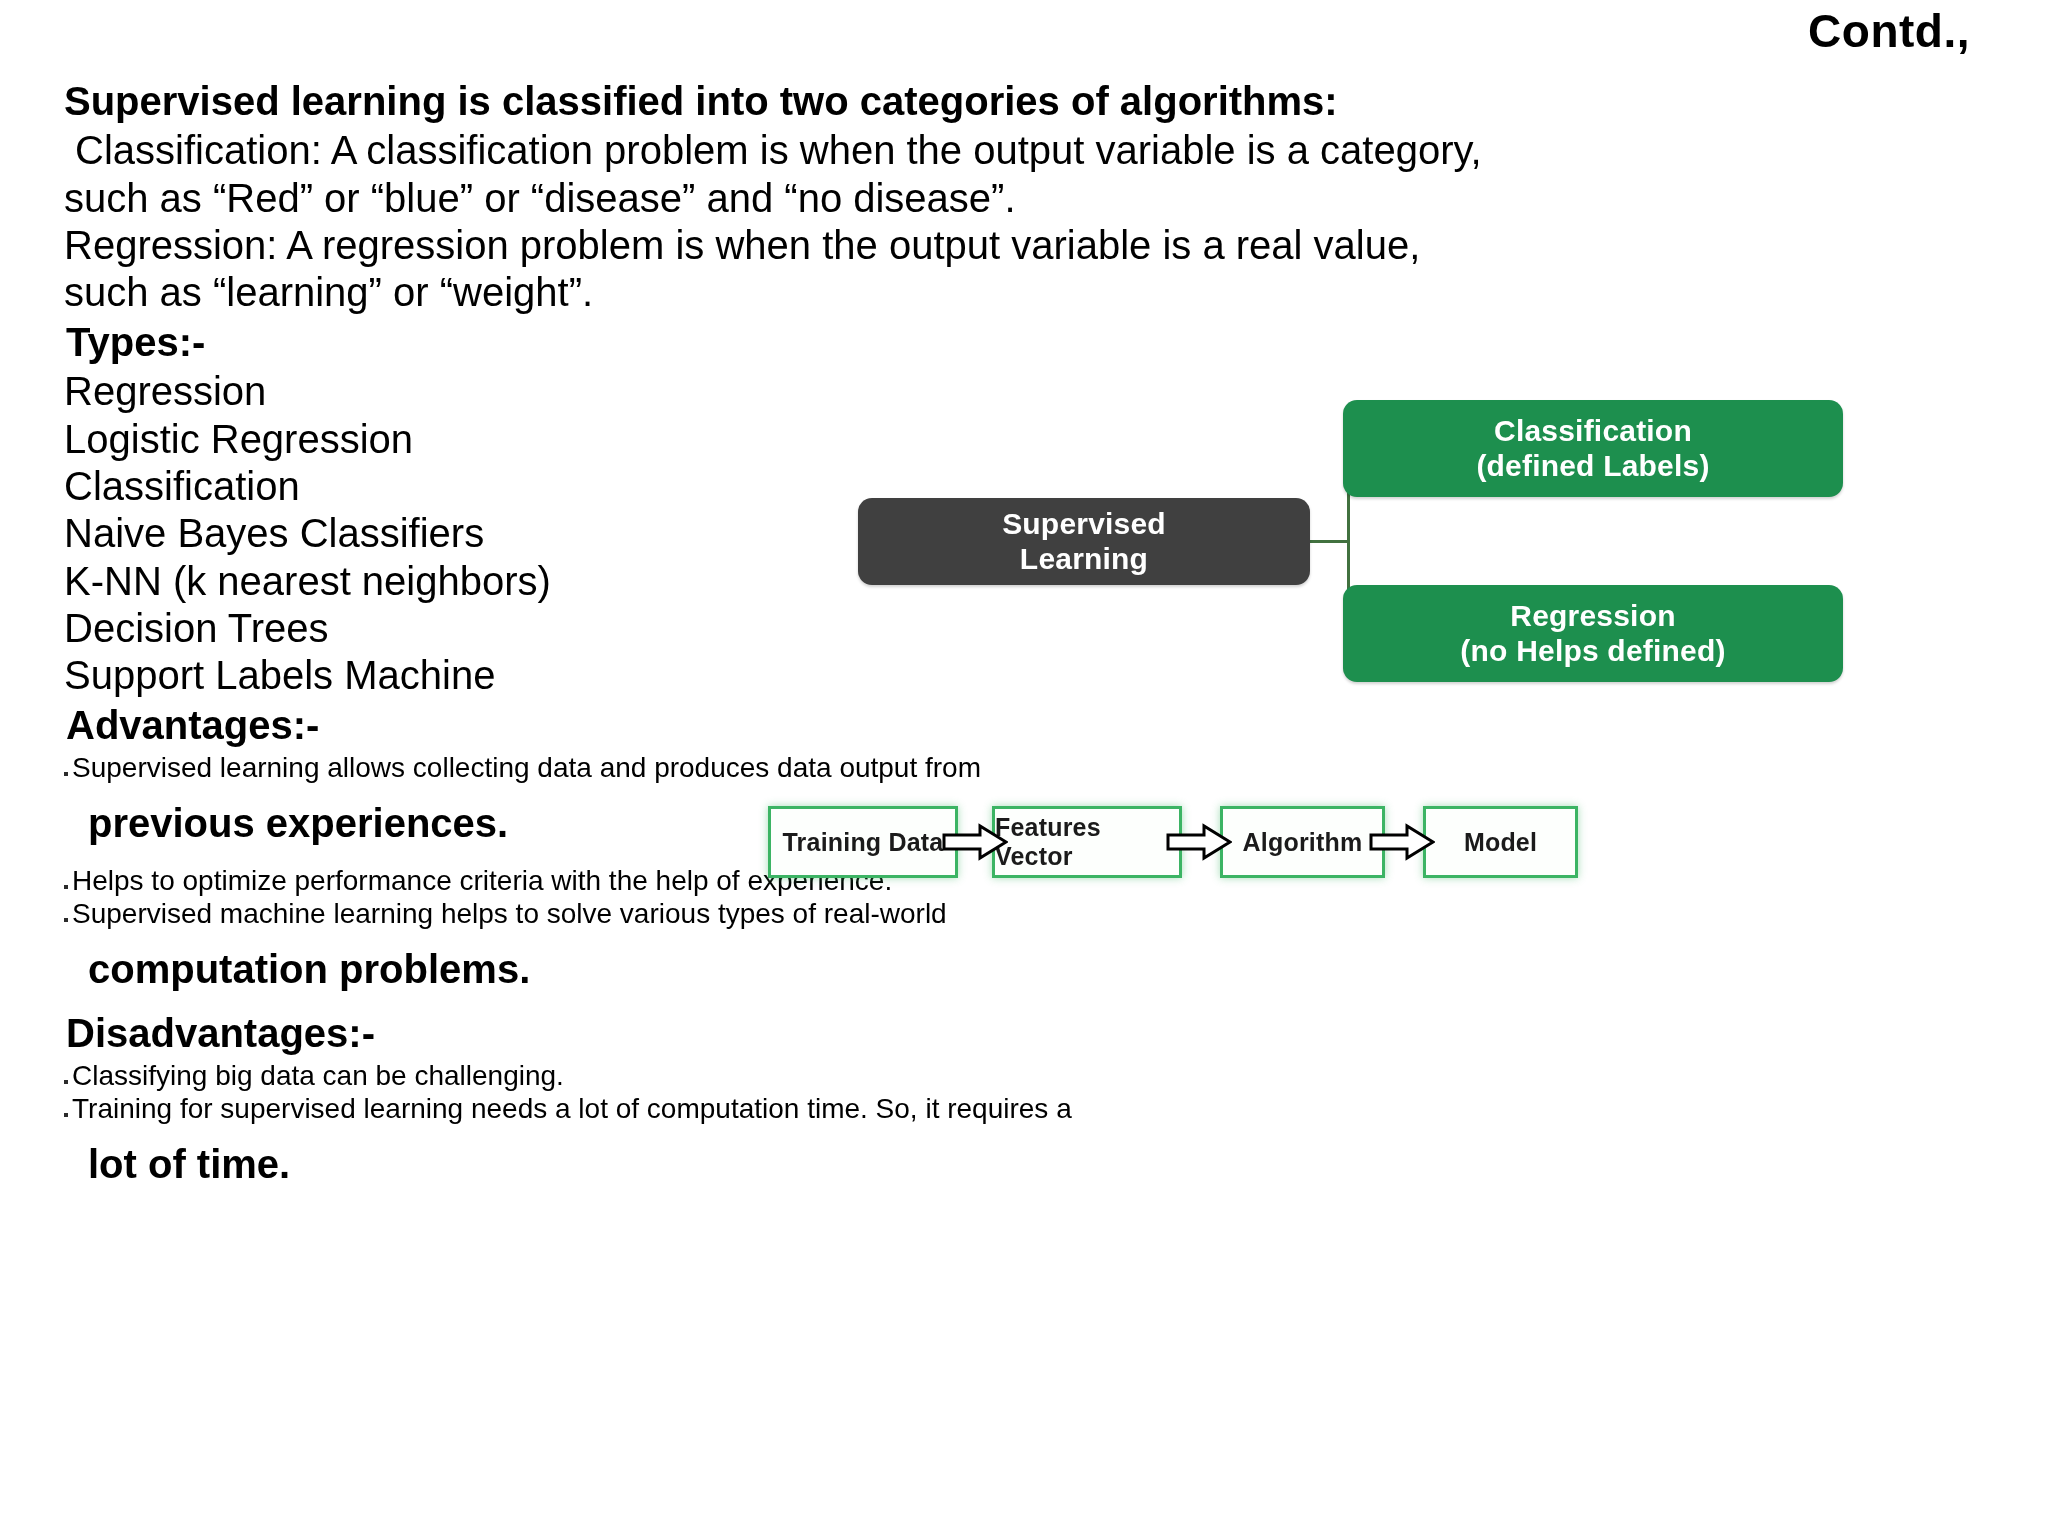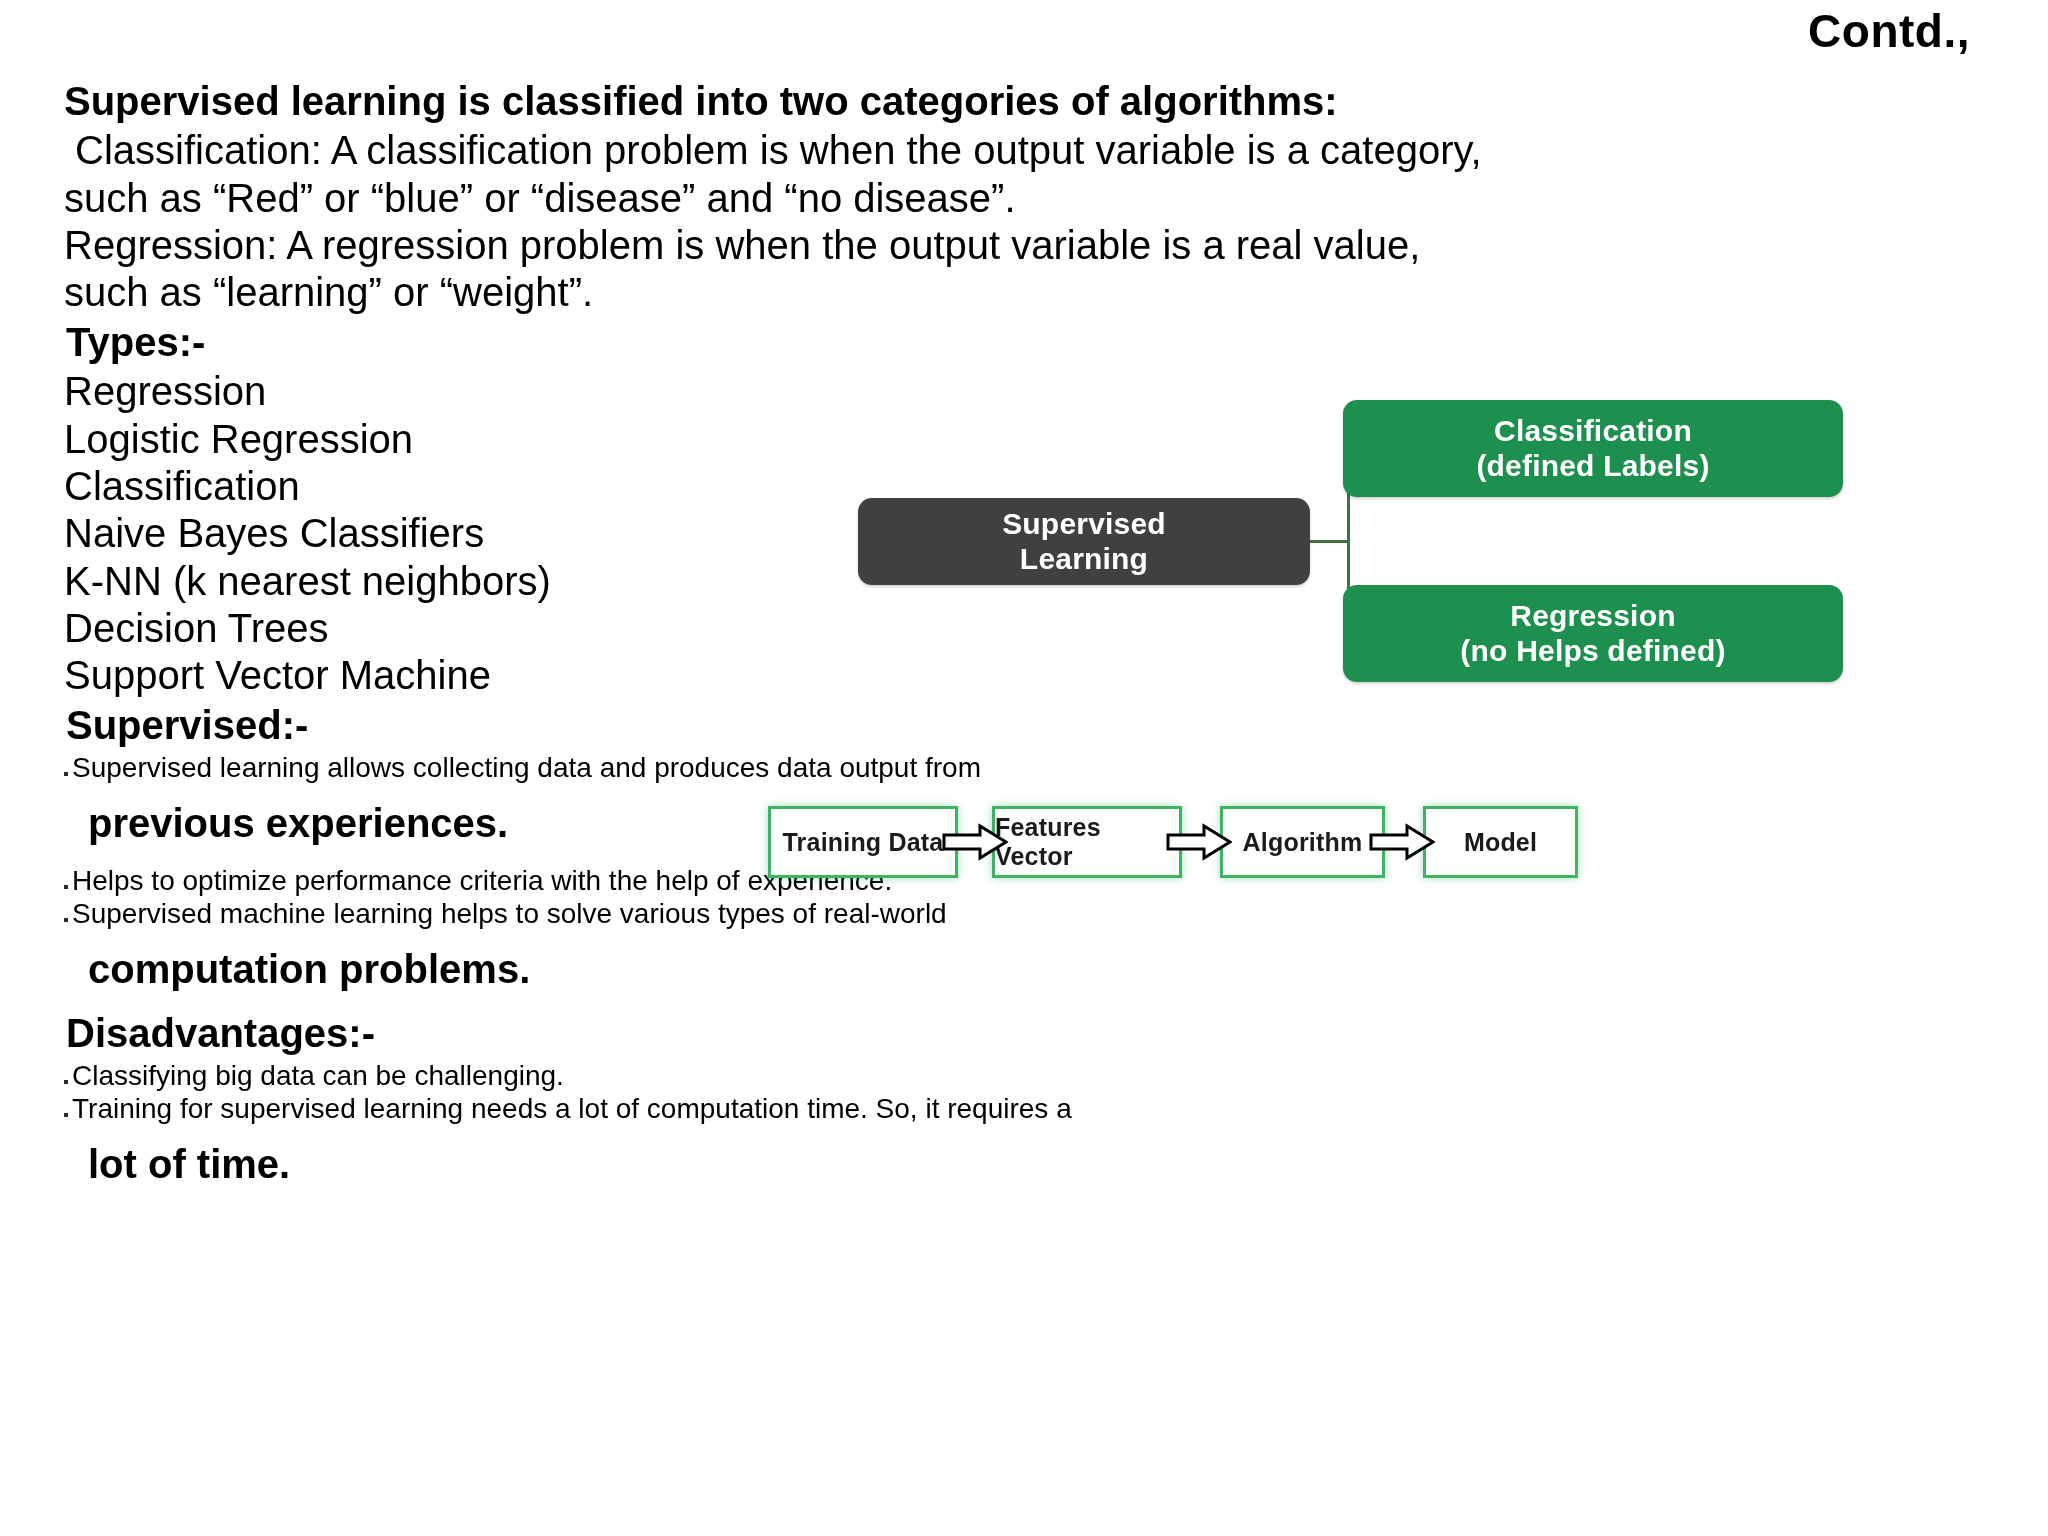--- a/index.html
+++ b/index.html
@@ -208,23 +208,23 @@
   <p class="para">Regression: A regression problem is when the output variable is a real value,</p>
   <p class="para">such as “learning” or “weight”.</p>
 
   <p class="sub-heading">Types:-</p>
   <p class="list-line">Regression</p>
   <p class="list-line">Logistic Regression</p>
   <p class="list-line">Classification</p>
   <p class="list-line">Naive Bayes Classifiers</p>
   <p class="list-line">K-NN (k nearest neighbors)</p>
   <p class="list-line">Decision Trees</p>
-  <p class="list-line">Support Vector Machine</p>
-
-  <p class="sub-heading">Supervised:-</p>
+  <p class="list-line">Support Labels Machine</p>
+
+  <p class="sub-heading">Advantages:-</p>
   <p class="dotline">Supervised learning allows collecting data and produces data output from</p>
   <p class="cont-line">previous experiences.</p>
   <p class="dotline">Helps to optimize performance criteria with the help of experience.</p>
   <p class="dotline">Supervised machine learning helps to solve various types of real-world</p>
   <p class="cont-line">computation problems.</p>
 
   <p class="sub-heading">Disadvantages:-</p>
   <p class="dotline">Classifying big data can be challenging.</p>
   <p class="dotline">Training for supervised learning needs a lot of computation time. So, it requires a</p>
   <p class="cont-line">lot of time.</p>

